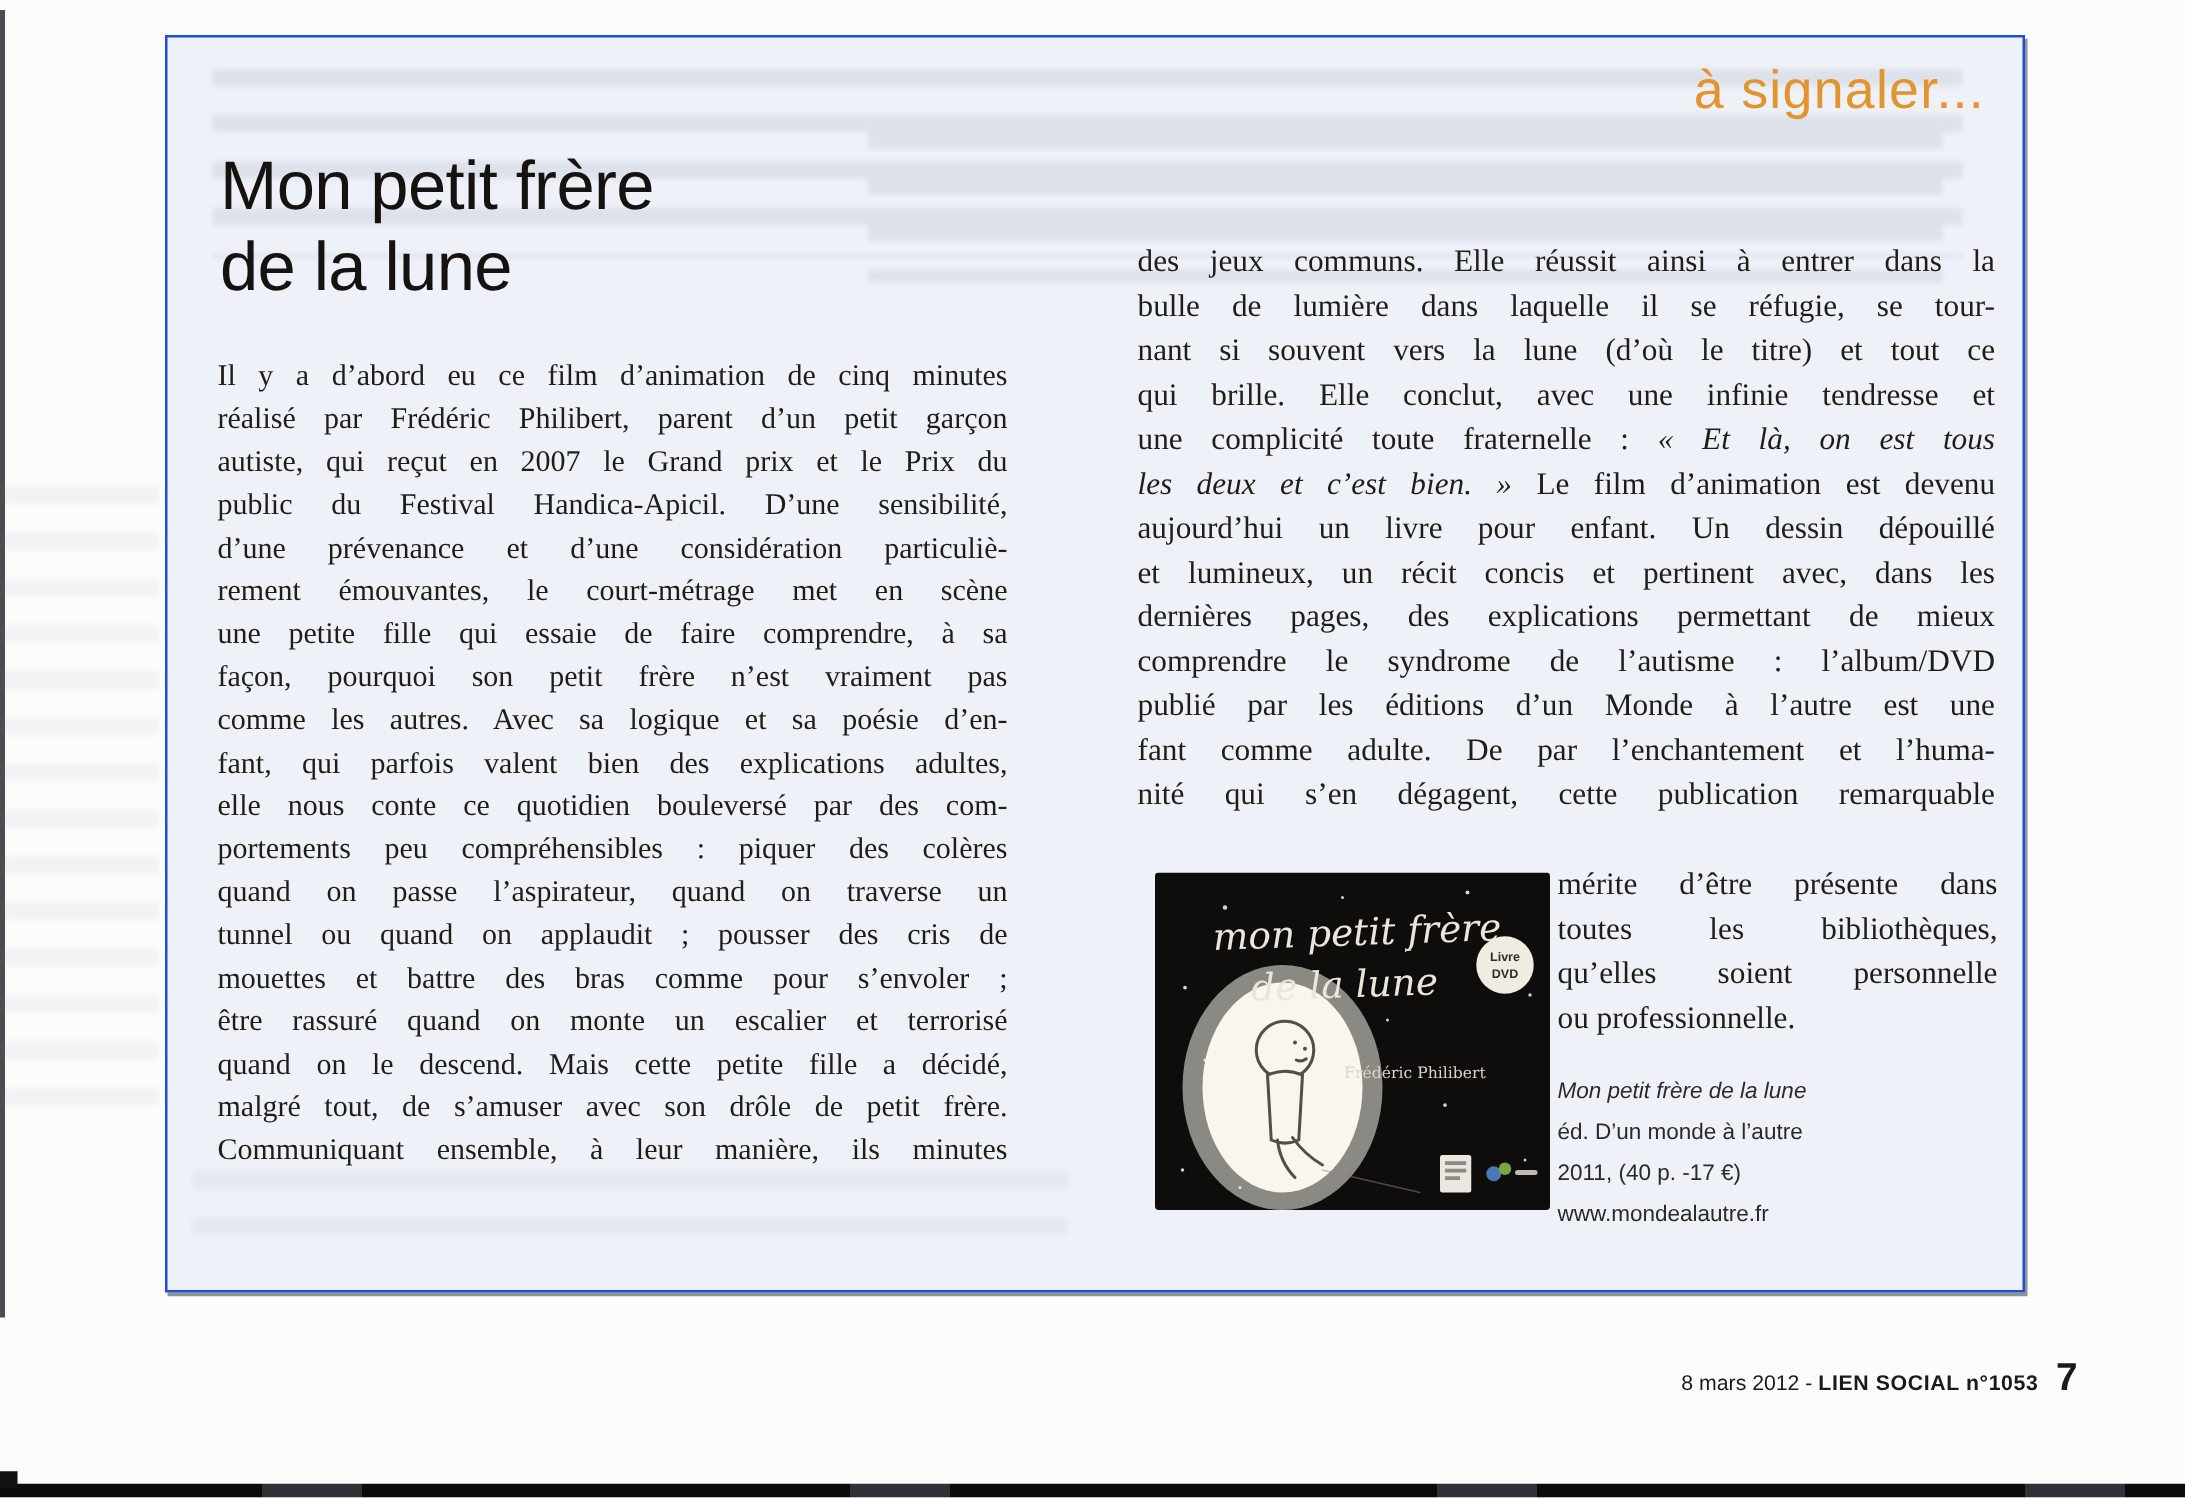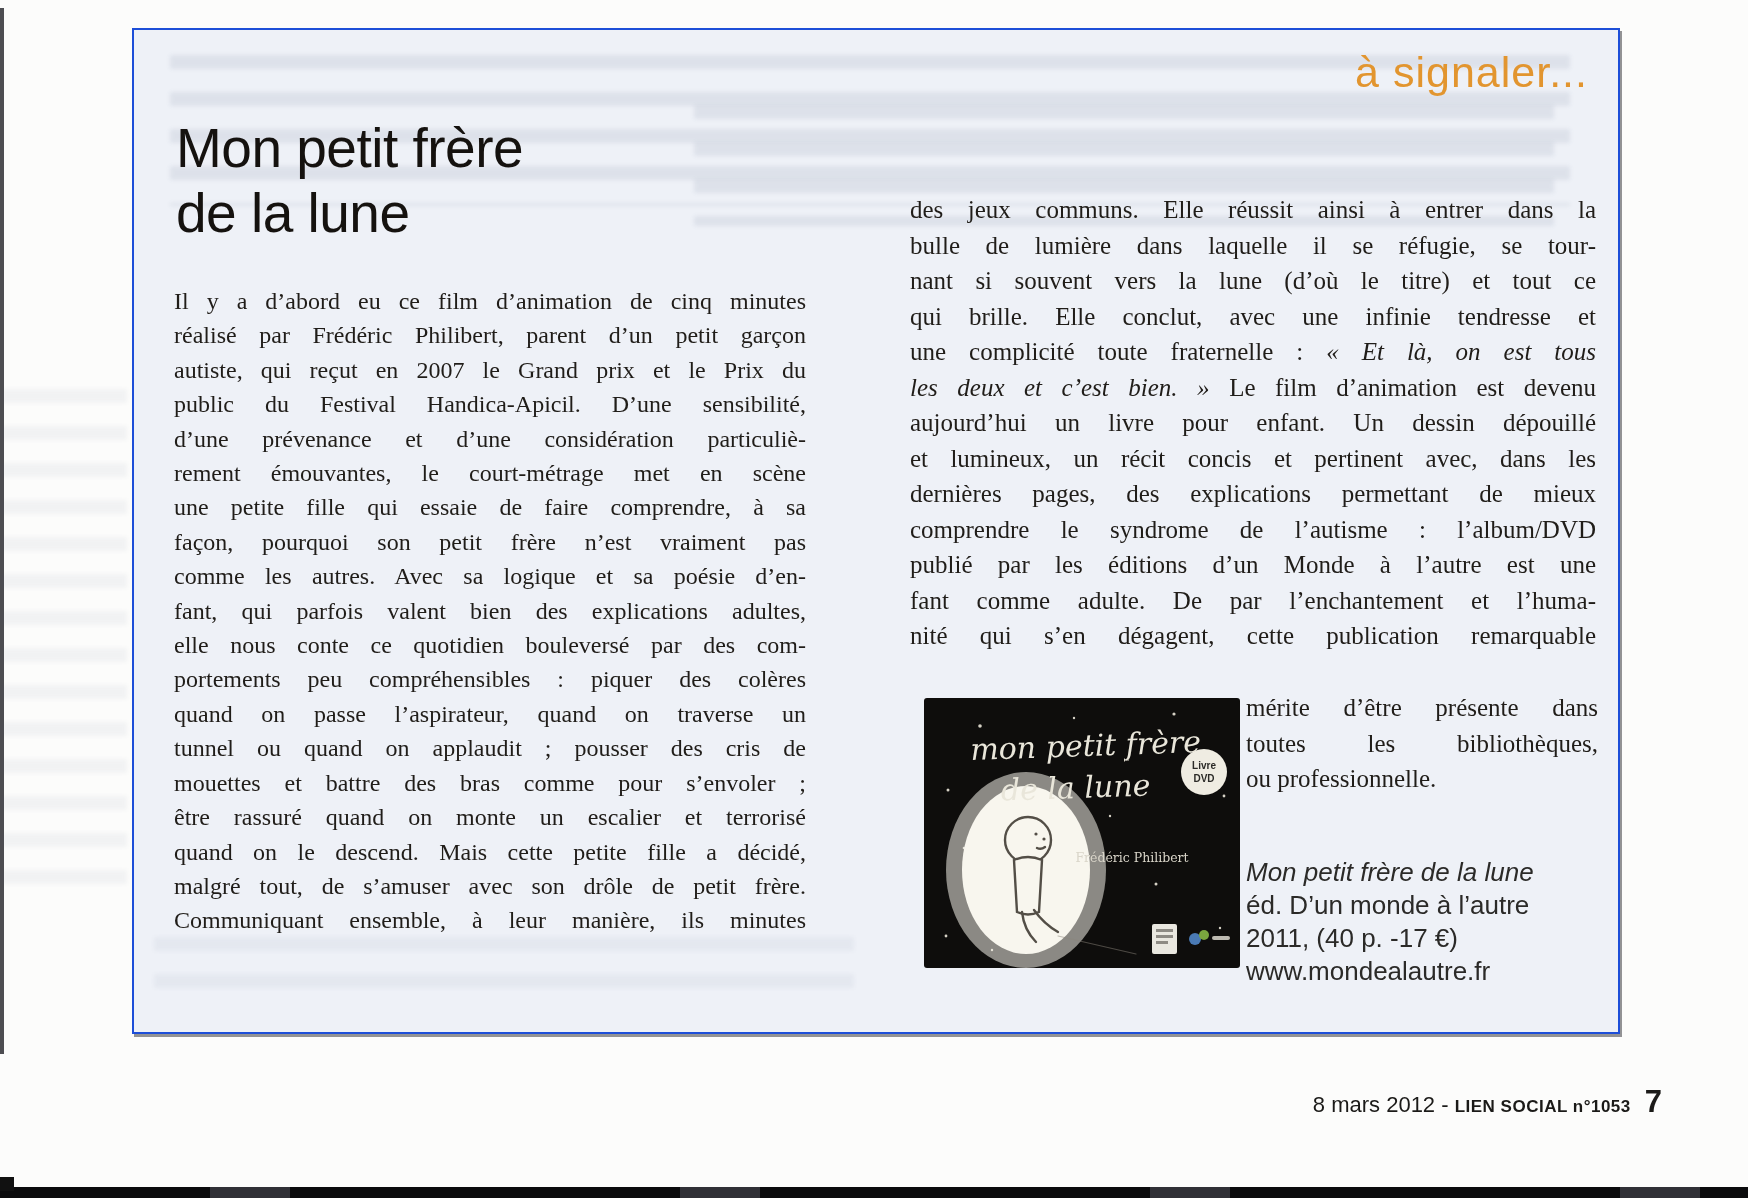--- a/index.html
+++ b/index.html
@@ -34,25 +34,25 @@
   .col-left{left:40px;top:254px;width:632px;font-size:24px;line-height:34.4px;}
   .col-right{left:776px;top:162px;width:686px;font-size:25px;line-height:35.5px;}
   .col-narrow{left:1112px;top:660px;width:352px;font-size:25px;line-height:35.5px;}
   .bline{text-align:justify;text-align-last:justify;white-space:normal;}
   .bline.no-just{text-align:right;text-align-last:left;}
   .it{font-style:italic;}
   
   .book-cover{position:absolute;left:790px;top:668px;width:316px;height:270px;}
   
   .ref-block{position:absolute;left:1112px;top:826px;width:360px;
-    font-size:26px;line-height:33px;color:#2b2a28;}
+    font-size:18px;line-height:33px;color:#2b2a28;}
   .ref-title{font-style:italic;}
   
   .page-footer{position:absolute;right:86px;top:1084px;color:#1b1a18;white-space:nowrap;}
-  .footer-date{font-size:22px;margin-top:29px;}
+  .footer-date{font-size:17px;margin-top:29px;}
   .footer-mag{font-size:17px;font-weight:700;letter-spacing:.5px;}
   .footer-page{font-size:31px;font-weight:700;margin-left:14px;}
 </style>
 </head>
 <body>
 
 <div class="scan-left-line"></div>
 <div class="ghost" style="left:2px;top:380px;width:125px;height:520px;opacity:.06;"></div>
 
 <div class="article-box">
@@ -106,20 +106,21 @@
         <div class="bline">comprendre le syndrome de l’autisme : l’album/DVD</div>
         <div class="bline">publié par les éditions d’un Monde à l’autre est une</div>
         <div class="bline">fant comme adulte. De par l’enchantement et l’huma-</div>
         <div class="bline">nité qui s’en dégagent, cette publication remarquable</div>
       </div>
   </div>
 
   <div class="col col-narrow">
       <div class="bline">mérite d’être présente dans</div>
       <div class="bline">toutes les bibliothèques,</div>
+      <div class="bline">qu’elles soient personnelle</div>
       <div class="bline no-just">ou professionnelle.</div>
     </div>
 
   <svg class="book-cover" viewBox="0 0 316 270">
     <rect x="0" y="0" width="316" height="270" rx="3" fill="#0e0d0c"></rect>
     <g fill="#d5d1c5">
       <circle cx="56" cy="28" r="1.8"></circle>
         <circle cx="150" cy="20" r="1.2"></circle>
         <circle cx="250" cy="16" r="1.6"></circle>
       <circle cx="24" cy="92" r="1.5"></circle>

